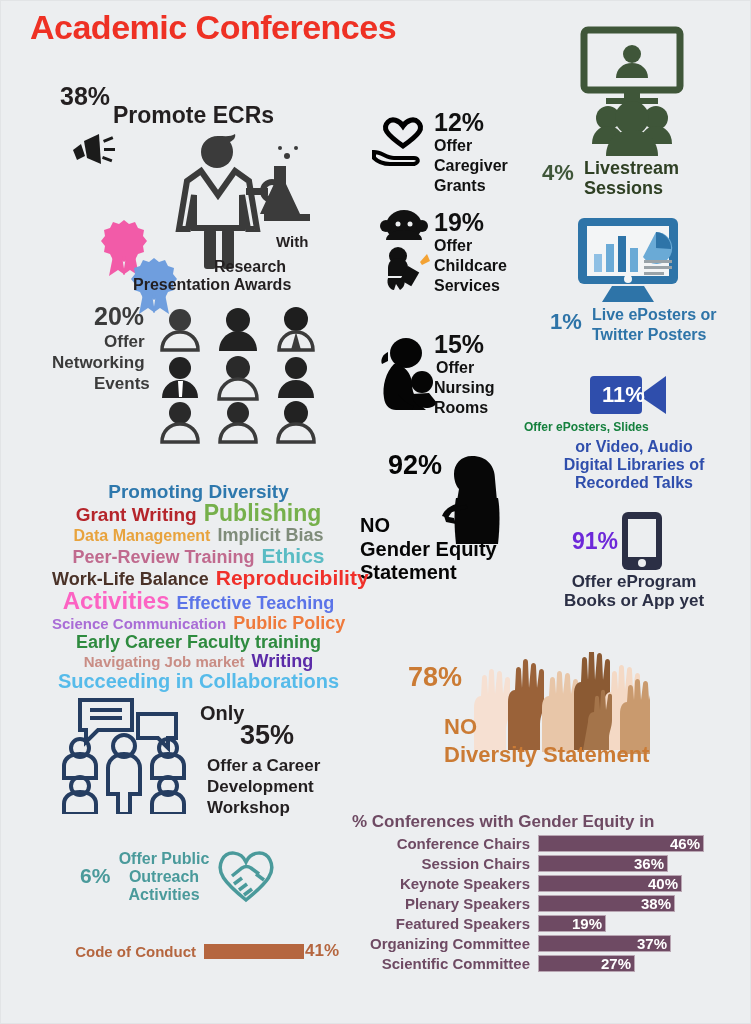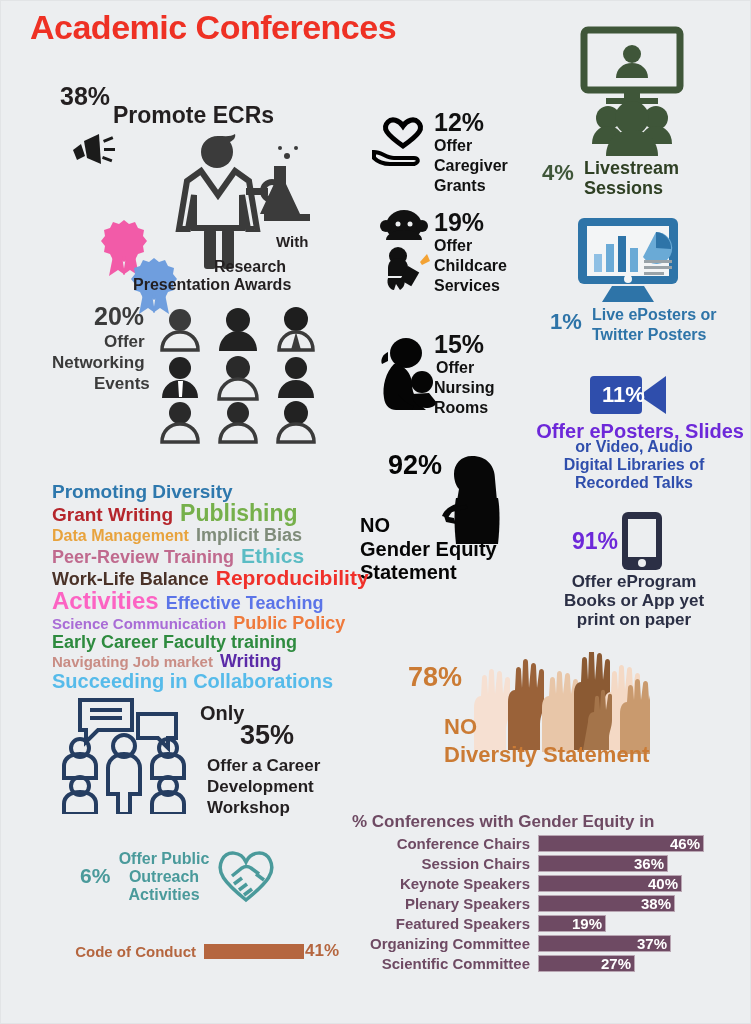--- a/index.html
+++ b/index.html
@@ -11,21 +11,21 @@
   }
   .abs{position:absolute;}
   .b{font-weight:bold;}
   
   #title{left:30px;top:8px;font-size:34px;font-weight:bold;color:#ee3124;letter-spacing:-0.5px;}
   
   .pct{font-weight:bold;}
   .lbl{line-height:1.12;}
   
   #wordcloud{left:52px;top:482px;width:300px;}
-  #wordcloud .row{display:block;white-space:nowrap;line-height:1.0;margin-bottom:1px;}
+  #wordcloud .row{display:block;white-space:nowrap;line-height:1.0;margin-bottom:1px;text-align:center;}
   #wordcloud .w{display:inline-block;font-weight:bold;vertical-align:baseline;}
   
   #gechart{left:352px;top:812px;width:380px;}
   #ge-title{font-size:17px;font-weight:bold;color:#6e4a63;white-space:nowrap;}
   .ge-row{display:flex;align-items:center;height:18px;margin-top:2px;}
   .ge-name{width:178px;text-align:right;padding-right:8px;font-size:15px;font-weight:bold;color:#6e4a63;white-space:nowrap;}
   .ge-bar{height:17px;background:#6e4a63;border:1px solid #b9a6b3;box-sizing:border-box;
           display:flex;align-items:center;justify-content:flex-end;padding-right:3px;}
   .ge-val{color:#ffffff;font-size:15px;font-weight:bold;}
   
@@ -279,38 +279,37 @@
   </div>
 
   <div class="abs" style="left:524px;top:372px;width:220px;height:130px;">
     <span class="abs" style="left:66px;top:0px;">
       <svg width="78" height="46" viewBox="0 0 78 46">
         <rect x="0" y="4" width="52" height="38" rx="4" fill="#2f4eac"></rect>
         <path d="M54 20 L76 4 v38 L54 27z" fill="#2f4eac"></path>
       </svg>
     </span>
     <div class="abs pct" style="left:78px;top:10px;font-size:22px;color:#ffffff;">11%</div>
-    <div class="abs b" style="left:0px;top:48px;width:220px;text-align:right;font-size:20px;color:#6d28d9;">Offer ePosters, Slides</div>
+    <div class="abs b" style="left:0px;top:48px;width:220px;text-align:left;font-size:12px;color:#15803d;">Offer ePosters, Slides</div>
     <div class="abs b" style="left:0px;top:66px;width:220px;text-align:center;font-size:16px;color:#2f4eac;">or Video, Audio</div>
     <div class="abs b" style="left:0px;top:84px;width:220px;text-align:center;font-size:16px;color:#2f4eac;">Digital Libraries of</div>
     <div class="abs b" style="left:0px;top:102px;width:220px;text-align:center;font-size:16px;color:#2f4eac;">Recorded Talks</div>
   </div>
 
   <div class="abs" style="left:524px;top:510px;width:220px;height:120px;">
     <span class="abs" style="left:96px;top:0px;">
       <svg width="44" height="62" viewBox="0 0 44 62">
         <rect x="2" y="2" width="40" height="58" rx="6" fill="#2b2f45"></rect>
         <rect x="8" y="9" width="28" height="38" fill="#eceef0"></rect>
         <circle cx="22" cy="53" r="4" fill="#eceef0"></circle>
       </svg>
     </span>
     <div class="abs pct" style="left:48px;top:18px;font-size:23px;color:#6d28d9;">91%</div>
     <div class="abs b" style="left:0px;top:62px;width:220px;text-align:center;font-size:17px;color:#2b2f45;">Offer eProgram</div>
     <div class="abs b" style="left:0px;top:81px;width:220px;text-align:center;font-size:17px;color:#2b2f45;">Books or App yet</div>
-    <div class="abs b" style="left:0px;top:100px;width:220px;text-align:center;font-size:17px;color:#2b2f45;">print  on paper</div>
   </div>
 
   <div class="abs" id="wordcloud">
       <div class="row"><span class="w" style="color: rgb(46, 120, 173); font-size: 19px; margin-right: 7px;">Promoting Diversity</span></div>
       <div class="row"><span class="w" style="color: rgb(181, 37, 43); font-size: 19px; margin-right: 7px;">Grant Writing</span><span class="w" style="color: rgb(118, 176, 75); font-size: 23px; margin-right: 7px;">Publishing</span></div>
       <div class="row"><span class="w" style="color: rgb(232, 163, 61); font-size: 16px; margin-right: 7px;">Data Management</span><span class="w" style="color: rgb(127, 140, 122); font-size: 18px; margin-right: 7px;">Implicit Bias</span></div>
       <div class="row"><span class="w" style="color: rgb(192, 106, 142); font-size: 18px; margin-right: 7px;">Peer-Review Training</span><span class="w" style="color: rgb(91, 188, 196); font-size: 21px; margin-right: 7px;">Ethics</span></div>
       <div class="row"><span class="w" style="color: rgb(74, 50, 40); font-size: 18px; margin-right: 7px;">Work-Life Balance</span><span class="w" style="color: rgb(240, 48, 42); font-size: 21px; margin-right: 7px;">Reproducibility</span></div>
       <div class="row"><span class="w" style="color: rgb(252, 99, 195); font-size: 24px; margin-right: 7px;">Activities</span><span class="w" style="color: rgb(91, 116, 232); font-size: 18px; margin-right: 7px;">Effective Teaching</span></div>
       <div class="row"><span class="w" style="color: rgb(169, 108, 214); font-size: 15px; margin-right: 7px;">Science Communication</span><span class="w" style="color: rgb(239, 122, 60); font-size: 18px; margin-right: 7px;">Public Policy</span></div>

